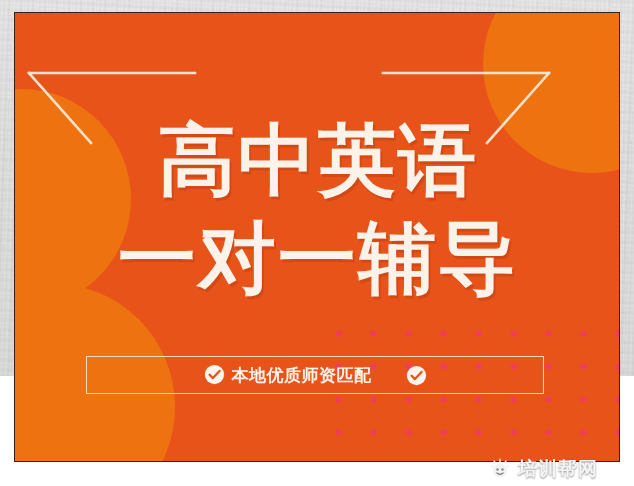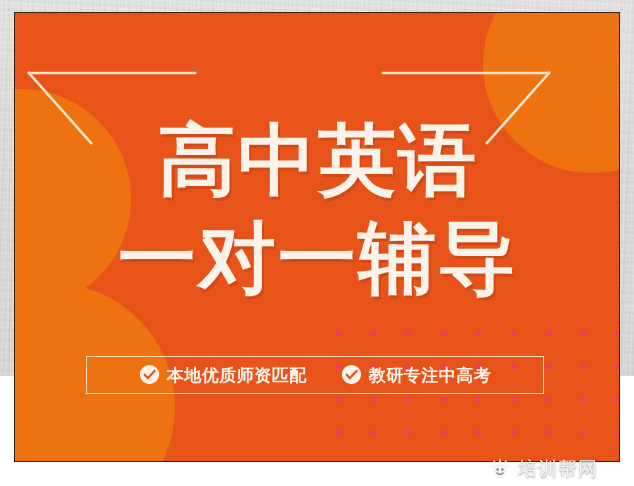--- a/index.html
+++ b/index.html
@@ -133,21 +133,21 @@
     top: 455px;
     height: 28px;
     display: flex;
     align-items: center;
     gap: 7px;
   }
   #watermark-icon { width: 22px; height: 22px; display: block; }
   #watermark-text {
     font-family: "DejaVu Sans", "Liberation Sans", sans-serif;
     font-size: 19px;
-    font-weight: normal;
+    font-weight: bold;
     color: #f4f4f4;
     letter-spacing: 1px;
     text-shadow: 0 1px 2px rgba(0,0,0,.45);
   }
 </style>
 </head>
 <body>
 
 <div id="page">
 
@@ -181,21 +181,20 @@
           <path d="M6.4 12.3 L10.2 16.1 L17.8 7.9" stroke="#e8531a" stroke-width="2.6" fill="none" stroke-linecap="round" stroke-linejoin="round"></path>
         </svg>
         <span class="badge-label">本地优质师资匹配</span>
       </div>
 
       <div class="badge-item">
         <svg class="check-icon" viewBox="0 0 24 24">
           <circle cx="12" cy="12" r="11" fill="#fdf4ec"></circle>
           <path d="M6.4 12.3 L10.2 16.1 L17.8 7.9" stroke="#e8531a" stroke-width="2.6" fill="none" stroke-linecap="round" stroke-linejoin="round"></path>
         </svg>
-        <span class="badge-label">教研专注中高考</span>
       </div>
 
     </div>
 
   </div>
 
   <div id="watermark">
     <svg id="watermark-icon" viewBox="0 0 24 24">
       <g stroke="#f2f2f2" stroke-width="1.7" stroke-linecap="round">
         <line x1="12" y1="1.5" x2="12" y2="4.6"></line>

